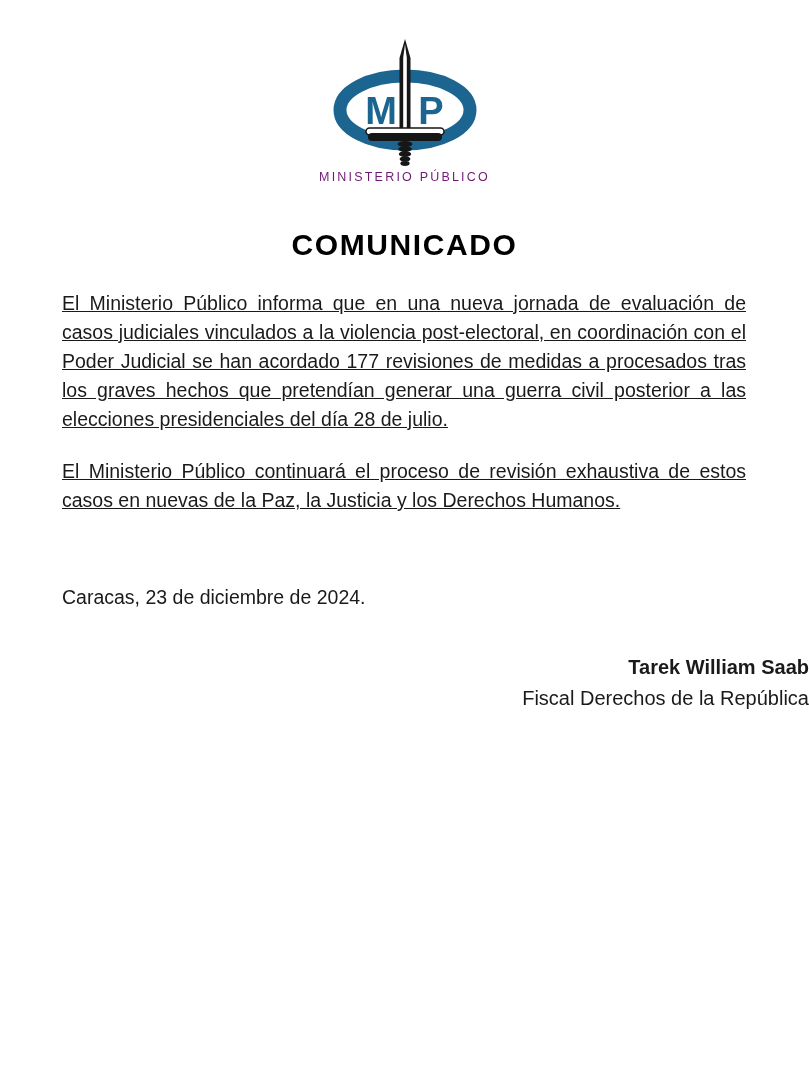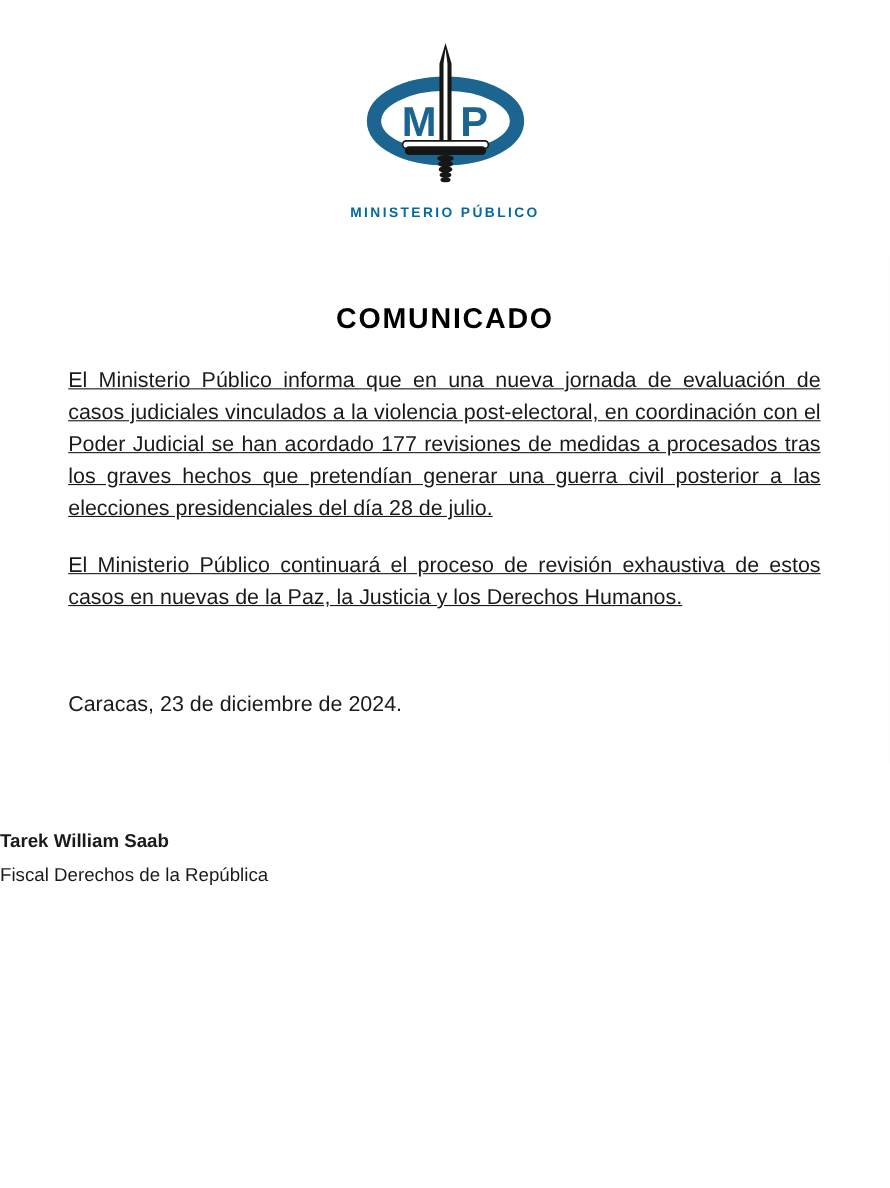--- a/index.html
+++ b/index.html
@@ -19,30 +19,30 @@
   }
   .logo-block {
     padding-top: 38px;
     text-align: center;
   }
   .logo-svg {
     display: block;
     margin: 0 auto;
   }
   .org-name {
-    margin-top: 20px;
+    margin-top: 4px;
     font-size: 12.5px;
-    font-weight: bold;
+    font-weight: normal;
     letter-spacing: 2.2px;
-    color: #0369a1;
+    color: #701a75;
   }
   .doc-title {
-    margin-top: 74px;
+    margin-top: 44px;
     text-align: center;
-    font-size: 26px;
+    font-size: 30px;
     font-weight: bold;
     letter-spacing: 1.6px;
     color: #000000;
   }
   .doc-body {
     margin: 27px 63px 0 62px;
     font-size: 19.5px;
     line-height: 29px;
     text-align: justify;
     text-decoration: underline;
@@ -50,23 +50,23 @@
   .doc-body p {
     margin: 0 0 23px 0;
   }
   .dateline {
     margin: 68px 63px 0 62px;
     font-size: 19.5px;
     line-height: 29px;
     text-align: left;
   }
   .signature {
-    margin-top: 94px;
-    text-align: left;
-    font-size: 17px;
+    margin-top: 40px;
+    text-align: right;
+    font-size: 20px;
     line-height: 31px;
   }
   .signature .sig-name {
     font-weight: bold;
   }
 </style>
 </head>
 <body>
 
 <div class="page">

